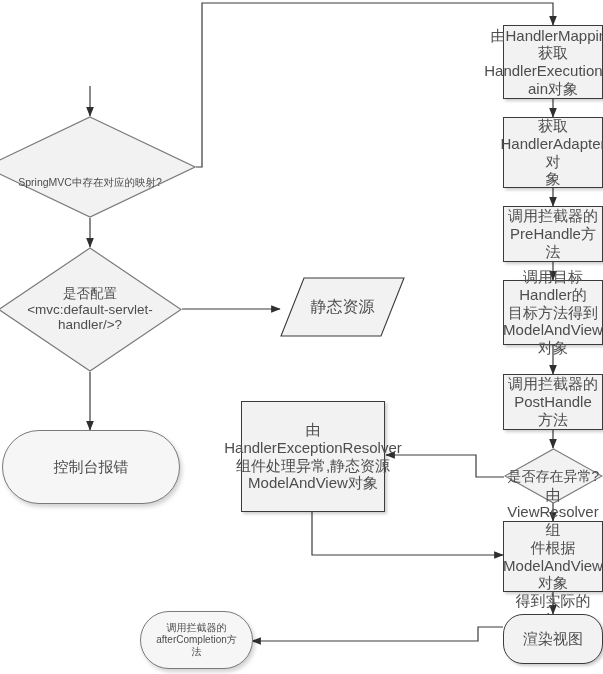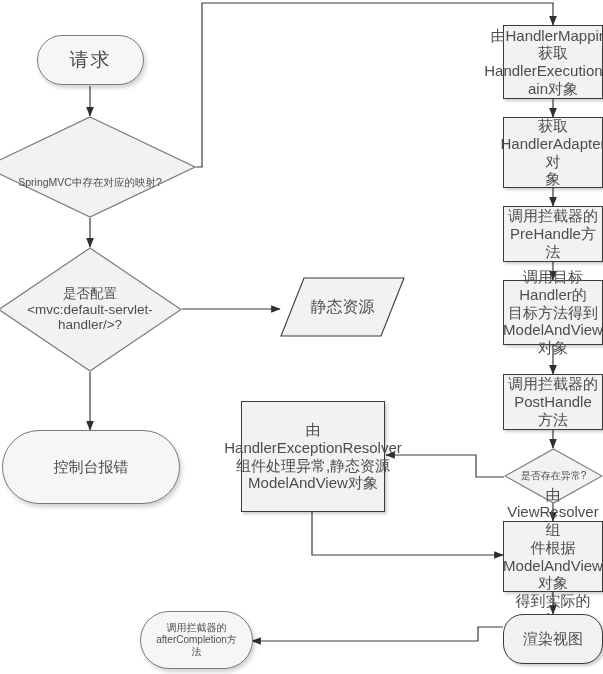--- a/index.html
+++ b/index.html
@@ -72,21 +72,21 @@
     position: relative;
     z-index: 1;
   }
   .par {
     background: transparent;
     border: none;
   }
   .fs-start { font-size: 19px; letter-spacing: 2px; }
   .fs-dec1 { font-size: 10.5px; }
   .fs-dec2 { font-size: 13.5px; }
-  .fs-dec3 { font-size: 10px; }
+  .fs-dec3 { font-size: 14px; }
   .fs-term { font-size: 15px; }
   .fs-par { font-size: 16px; }
   .fs-small { font-size: 10px; }
 </style>
 </head>
 <body>
 
 <div id="flow-canvas">
 
   <svg class="edges" viewBox="0 0 603 674" xmlns="http://www.w3.org/2000/svg">
@@ -118,23 +118,20 @@
       <path d="M553,503 L553,521"></path>
 
       <path d="M312,512 L312,555 L503,555"></path>
 
       <path d="M553,592 L553,614"></path>
 
       <path d="M503,627 L478,627 L478,641 L252,641"></path>
     </g>
   </svg>
 
-  <div class="node term fs-start" style="left:37px; top:35px; width:107px; height:50px; border-radius:25px;">
-    <span class="label">请求</span>
-  </div>
 
   <div class="node dec fs-dec1" style="left:-16px; top:116px; width:212px; height:102px;">
     <svg viewBox="0 0 212 102" preserveAspectRatio="none" xmlns="http://www.w3.org/2000/svg">
       <polygon points="106,1 211,51 106,101 1,51" fill="#f2f2f2" stroke="#7a7a7a" stroke-width="1.2"></polygon>
     </svg>
     <span class="label" style="width:150px;margin-top:31px;">SpringMVC中存在对应的映射?</span>
   </div>
 
   <div class="node dec fs-dec2" style="left:-2px; top:247px; width:184px; height:125px;">
     <svg viewBox="0 0 184 125" preserveAspectRatio="none" xmlns="http://www.w3.org/2000/svg">

